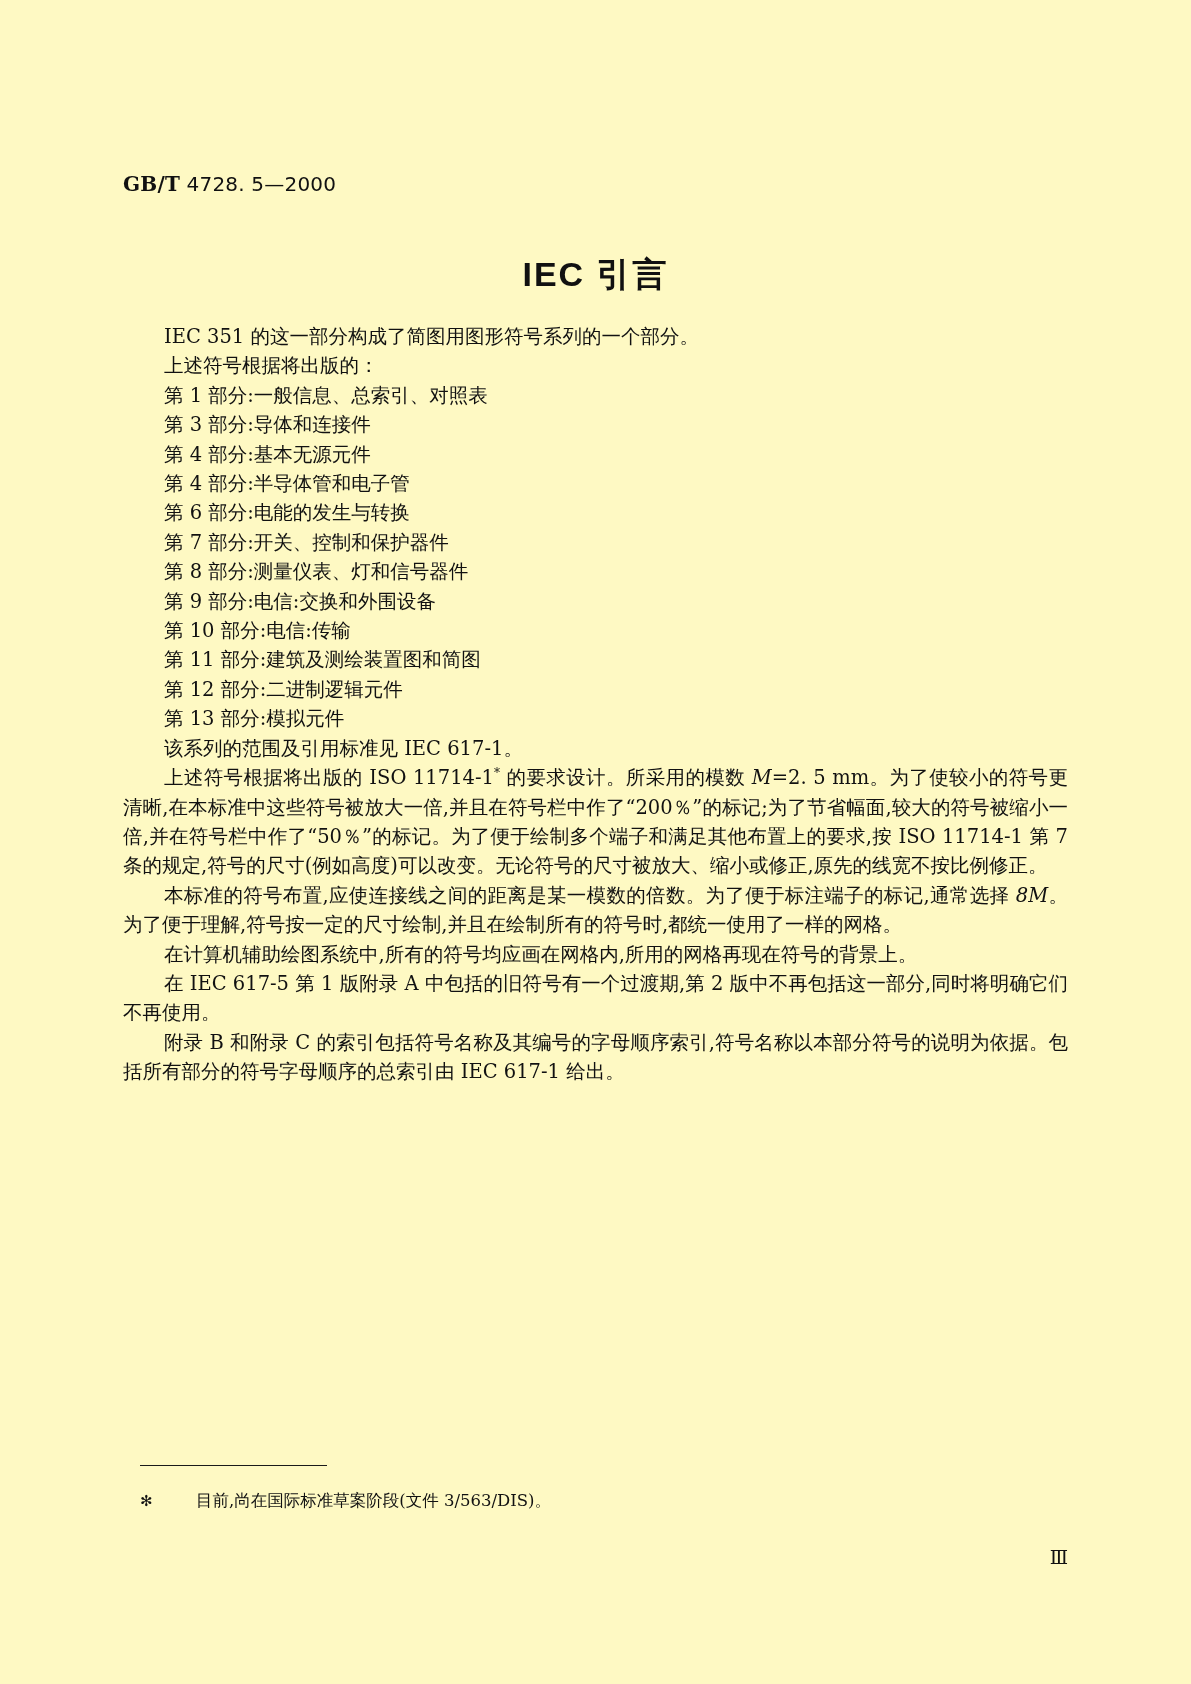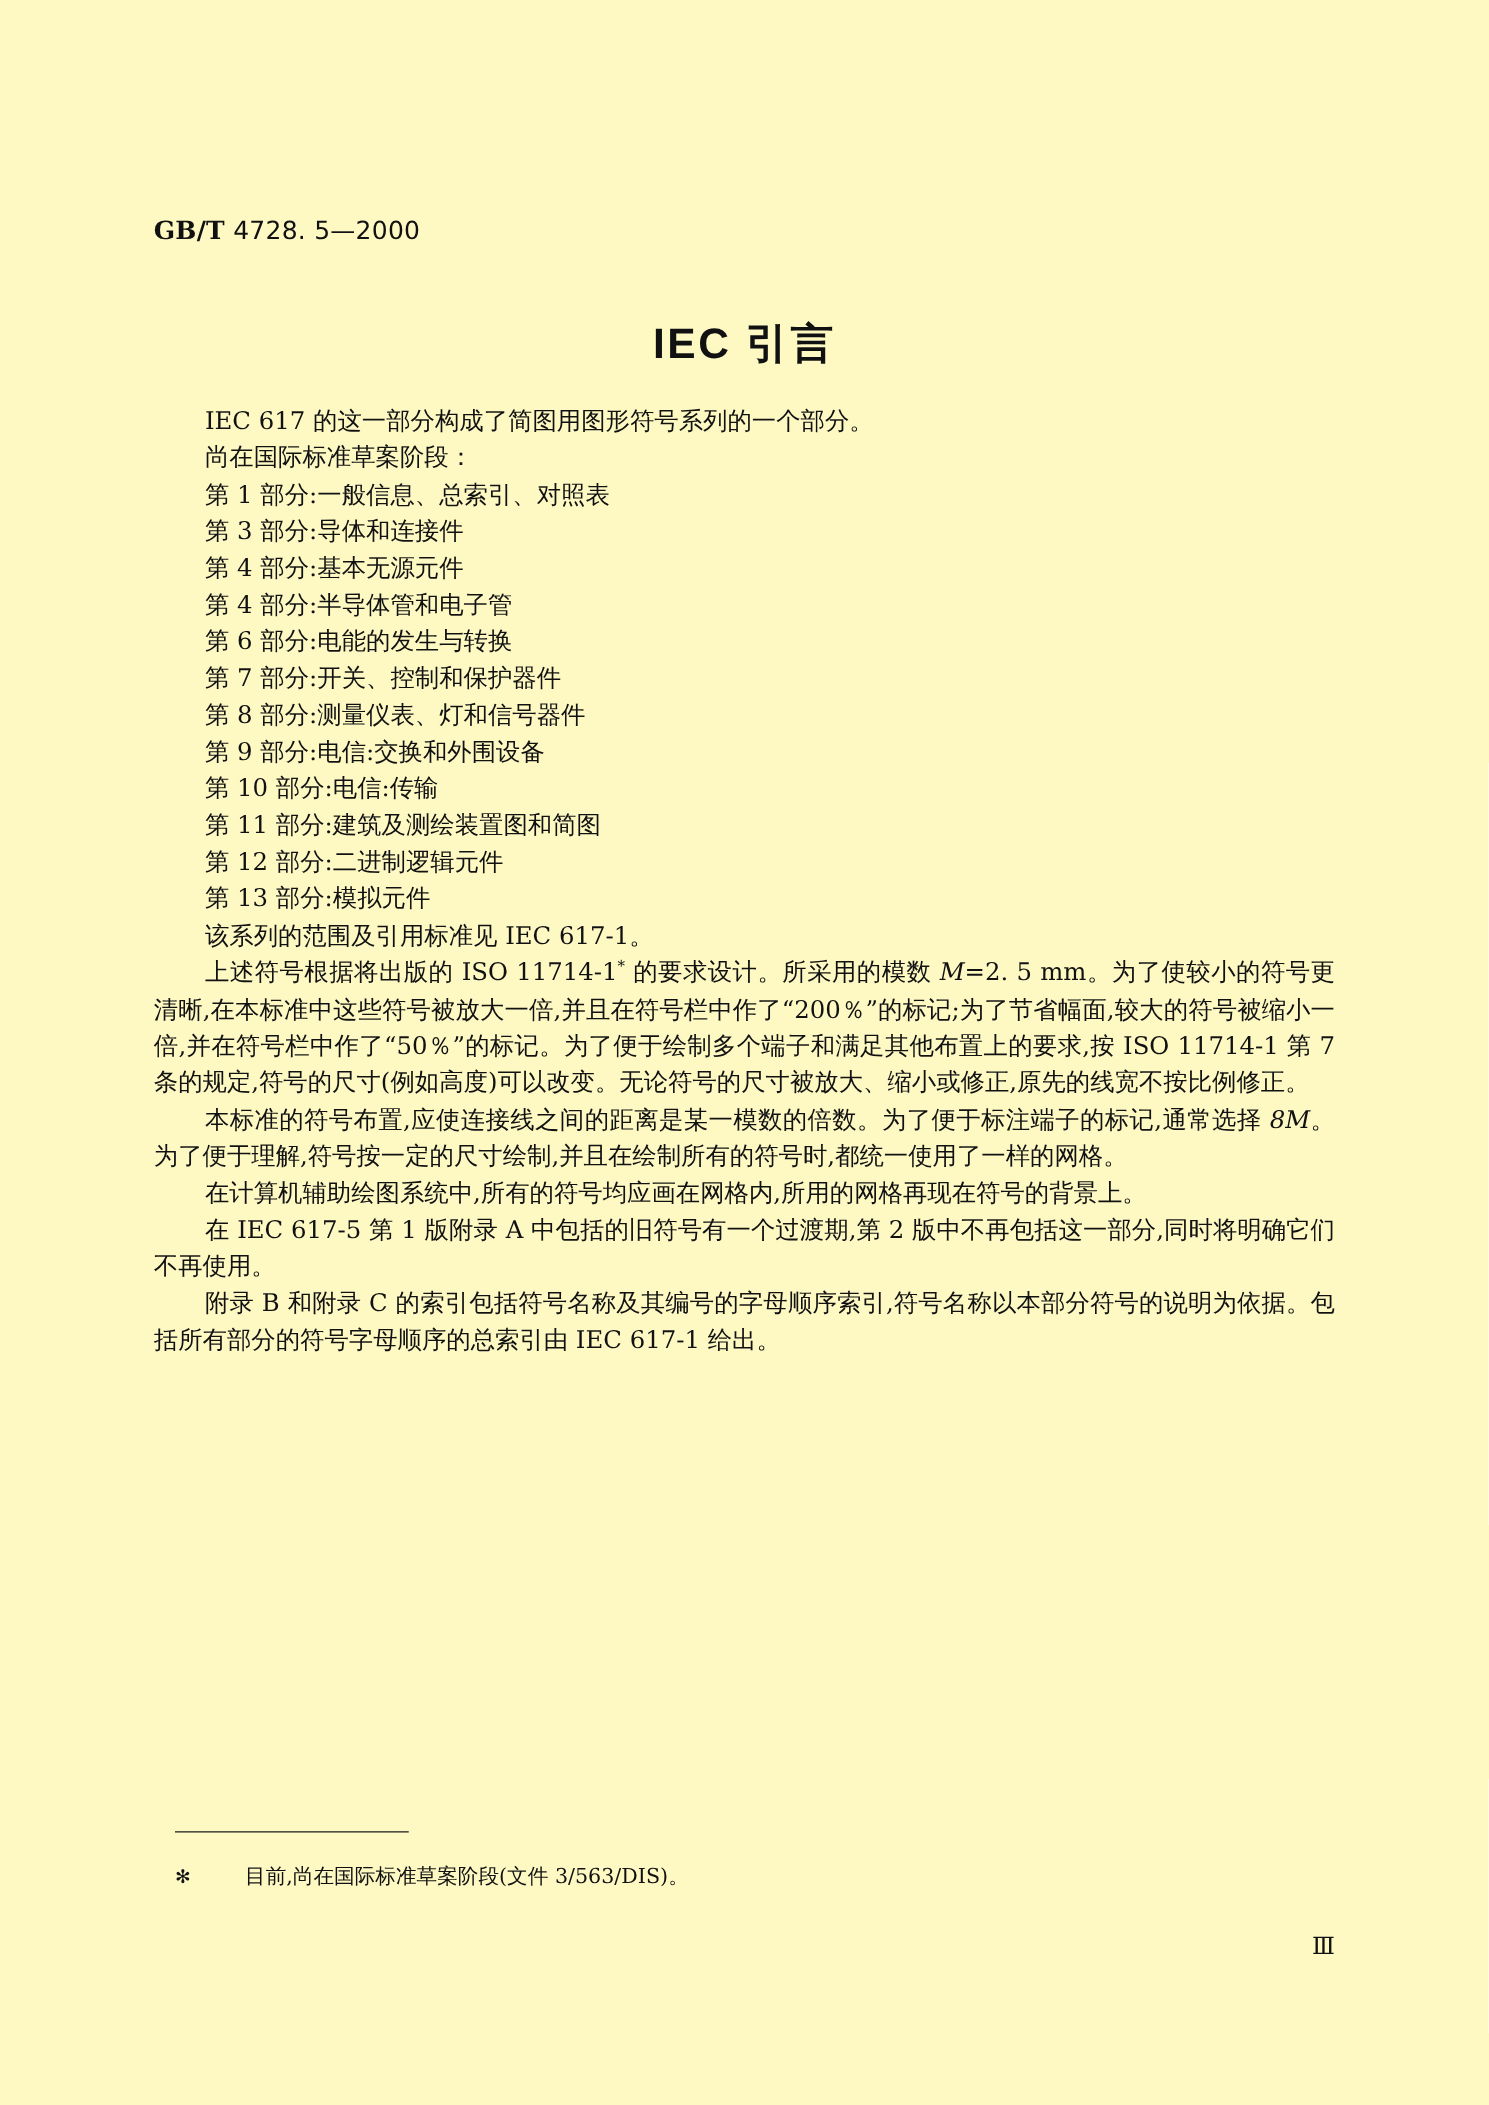--- a/index.html
+++ b/index.html
@@ -124,22 +124,22 @@
 <div class="page">
 
   <div class="doc-header">
     <span class="gb">GB/T</span><span class="num"> 4728. 5—2000</span>
   </div>
 
   <div class="page-title">IEC 引言</div>
 
   <div class="body-block">
 
-    <p class="indent-1">IEC 617 的这一部分构成了简图用图形符号系列的一个部分。</p>
-    <p class="indent-1">尚在国际标准草案阶段：</p>
+    <p class="indent-1">IEC 351 的这一部分构成了简图用图形符号系列的一个部分。</p>
+    <p class="indent-1">上述符号根据将出版的：</p>
 
     <p class="list-line">第 1 部分:一般信息、总索引、对照表</p>
     <p class="list-line">第 3 部分:导体和连接件</p>
     <p class="list-line">第 4 部分:基本无源元件</p>
     <p class="list-line">第 4 部分:半导体管和电子管</p>
     <p class="list-line">第 6 部分:电能的发生与转换</p>
     <p class="list-line">第 7 部分:开关、控制和保护器件</p>
     <p class="list-line">第 8 部分:测量仪表、灯和信号器件</p>
     <p class="list-line">第 9 部分:电信:交换和外围设备</p>
     <p class="list-line">第 10 部分:电信:传输</p>

